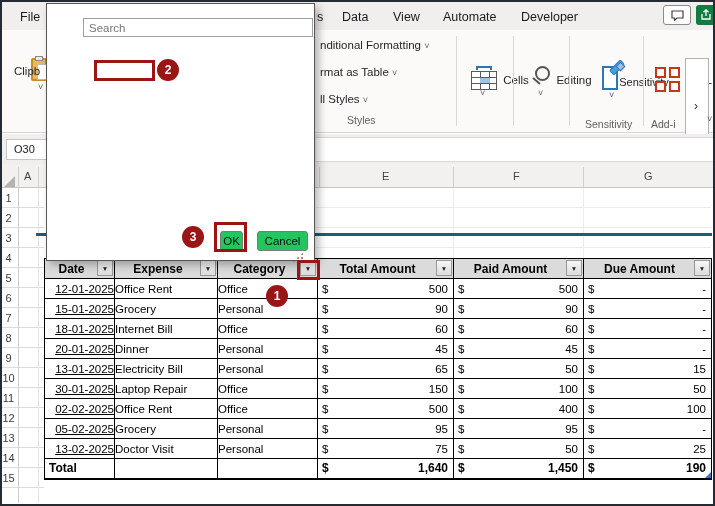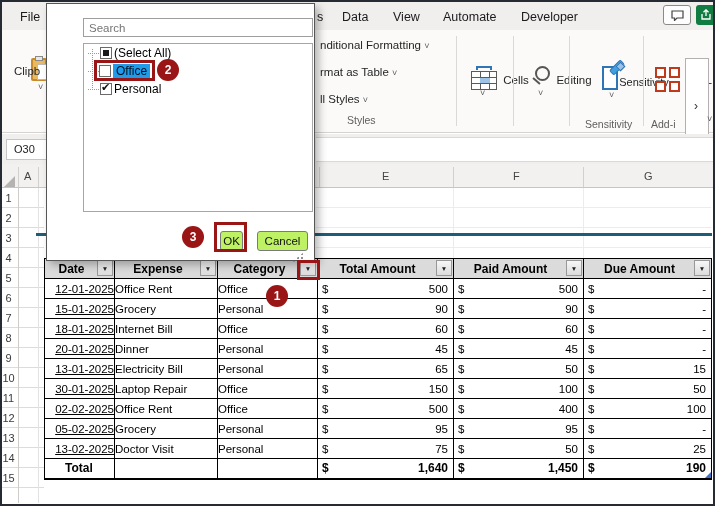--- a/index.html
+++ b/index.html
@@ -83,21 +83,21 @@
   .search { position:absolute; left:36px; top:14px; width:230px; height:19px; border:1px solid #9e9e9e; background:#fff; font-size:11.5px; color:#333; padding:0 5px; font-family:"Liberation Sans",sans-serif; }
   .search::placeholder { color:#757575; }
   .listbox { position:absolute; left:36px; top:39px; width:230px; height:169px; border:1px solid #a6a6a6; background:#fff; }
   .cbx { position:absolute; width:12px; height:12px; border:1px solid #6a6a6a; background:#fff; }
   .cbx .inner { position:absolute; left:2px; top:2px; width:6px; height:6px; background:#1a1a1a; }
   .cbx .mark { position:absolute; left:0px; top:-3px; font-size:11px; color:#111; }
   .itemlbl { position:absolute; left:30px; font-size:12px; color:#000; white-space:nowrap; }
   .hl { background:#1e9be9; padding:0 3px; color:#031022; }
   .tree-v { position:absolute; left:8px; top:5px; width:1px; height:41px; border-left:1px dotted #9a9a9a; }
   .tree-h { position:absolute; left:4px; width:11px; height:1px; border-top:1px dotted #9a9a9a; }
-  .btn { position:absolute; border:1px solid #7a7a7a; border-radius:3px; background:#bef264; font-size:11.5px; color:#111; display:flex; align-items:center; justify-content:center; }
+  .btn { position:absolute; border:1px solid #7a7a7a; border-radius:3px; background:#22c55e; font-size:11.5px; color:#111; display:flex; align-items:center; justify-content:center; }
   .grip { position:absolute; left:245px; top:248px; width:12px; height:10px;
       background-image:radial-gradient(#8f8f8f 1px, transparent 1.2px); background-size:4px 4px;
       clip-path:polygon(100% 0, 0 100%, 100% 100%); }
 
   
   .ann-rect { position:absolute; border:3px solid #9a1515; z-index:70; }
   .ann-circle { position:absolute; width:22px; height:22px; border-radius:50%; background:#9a1515; color:#fff; font-size:12px; font-weight:bold; display:flex; align-items:center; justify-content:center; z-index:71; }
 </style>
 </head>
 <body>
@@ -470,21 +470,21 @@
           <td>
             <div class="amtwrap">
               <span>$</span>
               <span>25</span>
             </div>
           </td>
         </tr>
       </tbody>
     <tfoot>
       <tr class="totalrow">
-        <td class="c-text" style="padding-left:20px; border-bottom-width:2px;">Total</td>
+        <td class="c-text" style="padding-left:4px; border-bottom-width:2px;">Total</td>
         <td style="border-bottom-width:2px;"></td>
         <td style="border-bottom-width:2px;"></td>
         <td style="border-bottom-width:2px;">
             <div class="amtwrap">
               <span>$</span>
               <span>1,640</span>
             </div>
           </td>
         <td style="border-bottom-width:2px;">
             <div class="amtwrap">
@@ -497,43 +497,20 @@
               <span>$</span>
               <span>190</span>
             </div>
           </td>
       </tr>
     </tfoot>
   </table>
 
   <div class="abs popup">
     <input class="search" type="text" placeholder="Search" style="">
-    <div class="listbox">
-      <div class="tree-v"></div>
-      <div class="tree-h" style="top:9px;"></div>
-      <div class="tree-h" style="top:27px;"></div>
-      <div class="tree-h" style="top:45px;"></div>
-
-      <div>
-        <div class="cbx" style="left:16px; top:3px;">
-            <div class="inner"></div>
-          </div>
-        <span class="itemlbl" style="top:2px;">(Select All)</span>
-      </div>
-      <div>
-        <div class="cbx" style="left:15px; top:21px;"></div>
-        <span class="itemlbl hl" style="top:20px; left:29px;">Office</span>
-      </div>
-      <div>
-        <div class="cbx" style="left:16px; top:39px;">
-            <span class="mark">✔</span>
-          </div>
-        <span class="itemlbl" style="top:38px;">Personal</span>
-      </div>
-    </div>
     <div class="btn" style="left:173px; top:227px; width:23px; height:20px;">OK</div>
     <div class="btn" style="left:210px; top:227px; width:51px; height:20px;">Cancel</div>
     <div class="grip"></div>
   </div>
 
   <div class="ann-rect" style="left:297px; top:260px; width:23px; height:20px;"></div>
   <div class="ann-circle" style="left:266px; top:285px;">1</div>
 
   <div class="ann-rect" style="left:94px; top:60px; width:61px; height:21px;"></div>
   <div class="ann-circle" style="left:157px; top:59px;">2</div>

